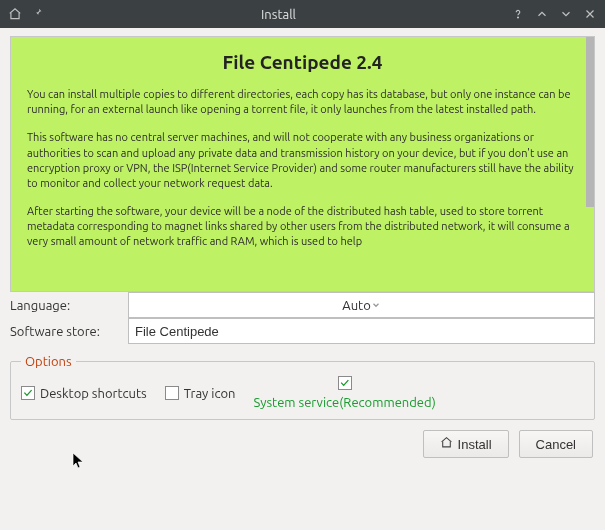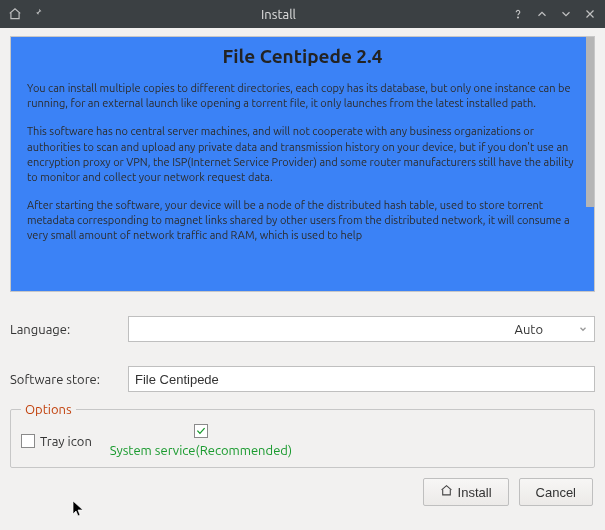--- a/index.html
+++ b/index.html
@@ -28,23 +28,23 @@
     .tb-icon svg { width: 14px; height: 14px; }
 
     .content {
       padding: 8px 10px 8px 10px;
       background: #f2f1f0;
       height: calc(100% - 28px);
       display: flex;
       flex-direction: column;
     }
     .desc-box {
-      background: #3b82f6;
+      background: #bef264;
       border: 1px solid #c7c7c7;
-      padding: 8px 16px;
+      padding: 14px 16px;
       height: 256px;
       overflow: hidden;
       position: relative;
     }
     .desc-box h2 {
       text-align: center;
       font-size: 19px;
       font-weight: 700;
       color: #232323;
       margin-bottom: 14px;
@@ -60,40 +60,39 @@
       right: 0; top: 0;
       width: 8px;
       height: 170px;
       background: #b5b5b5;
       border-radius: 0;
     }
 
     .form-row {
       display: flex;
       align-items: center;
-      margin-top: 24px;
+      margin-top: 0;
       gap: 8px;
     }
     .form-label { width: 110px; color: #333; }
     .select, .text-input {
       flex: 1;
       height: 26px;
       border: 1px solid #bfbfbf;
       background: #fff;
       padding: 0 6px;
       font-size: 13px;
       color: #333;
       outline: none;
     }
     .select {
       display: flex;
       align-items: center;
-      justify-content: flex-end;
-      cursor: pointer;
-      gap: 35px;
+      justify-content: center;
+      cursor: pointer;
     }
     .select .chev { opacity: .6; }
     .text-input.focused {
       border: 1px solid #4a90d9;
       box-shadow: inset 0 0 0 1px rgba(74,144,217,0.15);
     }
 
     fieldset.group {
       border: 1px solid #c7c7c7;
       border-radius: 2px;
@@ -245,20 +244,24 @@
   </div>
 
   <div class="form-row">
     <span class="form-label">Software store:</span>
     <input class="text-input" value="File Centipede" style="">
   </div>
 
   <fieldset class="group">
     <legend>Options</legend>
     <div class="options-row">
+      <label class="chk">
+        <span class="box checked"></span>
+        <span>Desktop shortcuts</span>
+      </label>
       <label class="chk">
         <span class="box"></span>
         <span>Tray icon</span>
       </label>
       <label class="chk green-label">
         <span class="box checked"></span>
         <span>System service(Recommended)</span>
       </label>
     </div>
   </fieldset>

